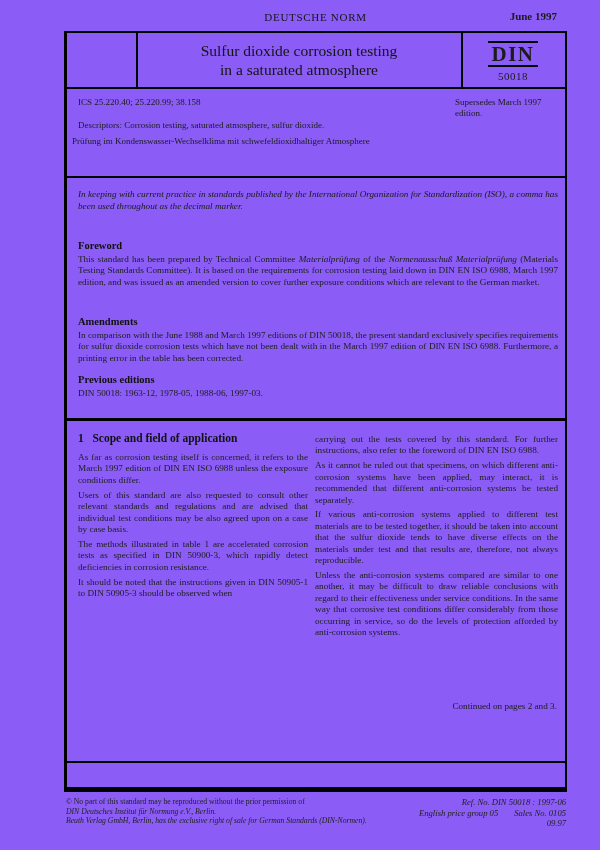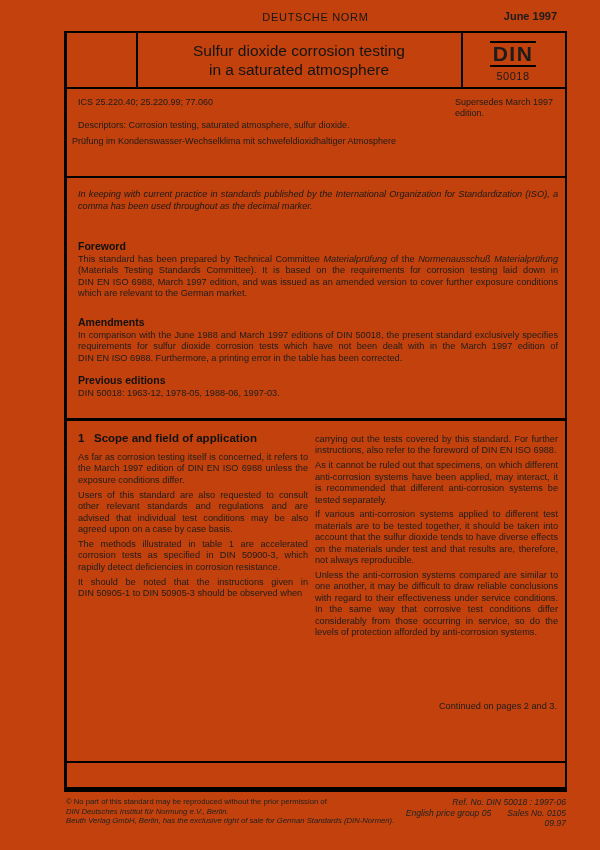--- a/index.html
+++ b/index.html
@@ -1,19 +1,19 @@
 <!DOCTYPE html>
 <html><head>
 <meta charset="utf-8">
 <style>
   * { margin:0; padding:0; box-sizing:border-box; }
   html,body { background:#fff; }
   .page {
-    position:relative; width:600px; height:850px; background:#c2410c;
-    font-family:Liberation Sans, sans-serif; color:#1c1c1c;
+    position:relative; width:600px; height:850px; background:#8b5cf6;
+    font-family:Liberation Serif, serif; color:#1c1c1c;
     overflow:hidden;
   }
   .abs { position:absolute; }
   .line { position:absolute; background:#000; }
   .deutsche-norm { left:64px; top:11px; width:503px; text-align:center;
     font-size:11px; letter-spacing:0.7px; color:#161616; }
   .issue-date { top:10px; right:43px; font-size:11px; font-weight:bold; }
   .frame { left:64px; top:31px; width:503px; height:761px;
     border:2px solid #000; border-left-width:3px; border-bottom-width:5px; }
   .title-text { left:138px; top:41px; width:322px; text-align:center;
@@ -66,21 +66,21 @@
 
   <div class="abs title-text">
     <div>Sulfur dioxide corrosion testing</div>
     <div>in a saturated atmosphere</div>
   </div>
   <div class="abs din-box">
     <span class="din-logo">DIN</span>
     <div class="din-number">50018</div>
   </div>
 
-  <div class="abs small-9 ics">ICS 25.220.40; 25.220.99; 77.060</div>
+  <div class="abs small-9 ics">ICS 25.220.40; 25.220.99; 38.158</div>
   <div class="abs small-9 supersedes">Supersedes March 1997 edition.</div>
   <div class="abs small-9 descriptors">Descriptors: Corrosion testing, saturated atmosphere, sulfur dioxide.</div>
   <div class="abs small-9 german-title">Prüfung im Kondenswasser-Wechselklima mit schwefeldioxidhaltiger Atmosphere</div>
 
   <div class="line" style="left:64px;top:176px;width:503px;height:2px;"></div>
 
   <div class="abs iso-note">In keeping with current practice in standards published by the International Organization for Standardization (ISO), a comma has been used throughout as the decimal marker.</div>
 
   <div class="abs h-bold fw-head">Foreword</div>
   <div class="abs body-text fw-body"><span>This standard has been prepared by Technical Committee </span><span class="it">Materialprüfung</span><span> of the </span><span class="it">Normenausschuß Materialprüfung</span><span> (Materials Testing Standards Committee). It is based on the requirements for corrosion testing laid down in DIN&nbsp;EN&nbsp;ISO&nbsp;6988, March 1997 edition, and was issued as an amended version to cover further exposure conditions which are relevant to the German market.</span></div>

